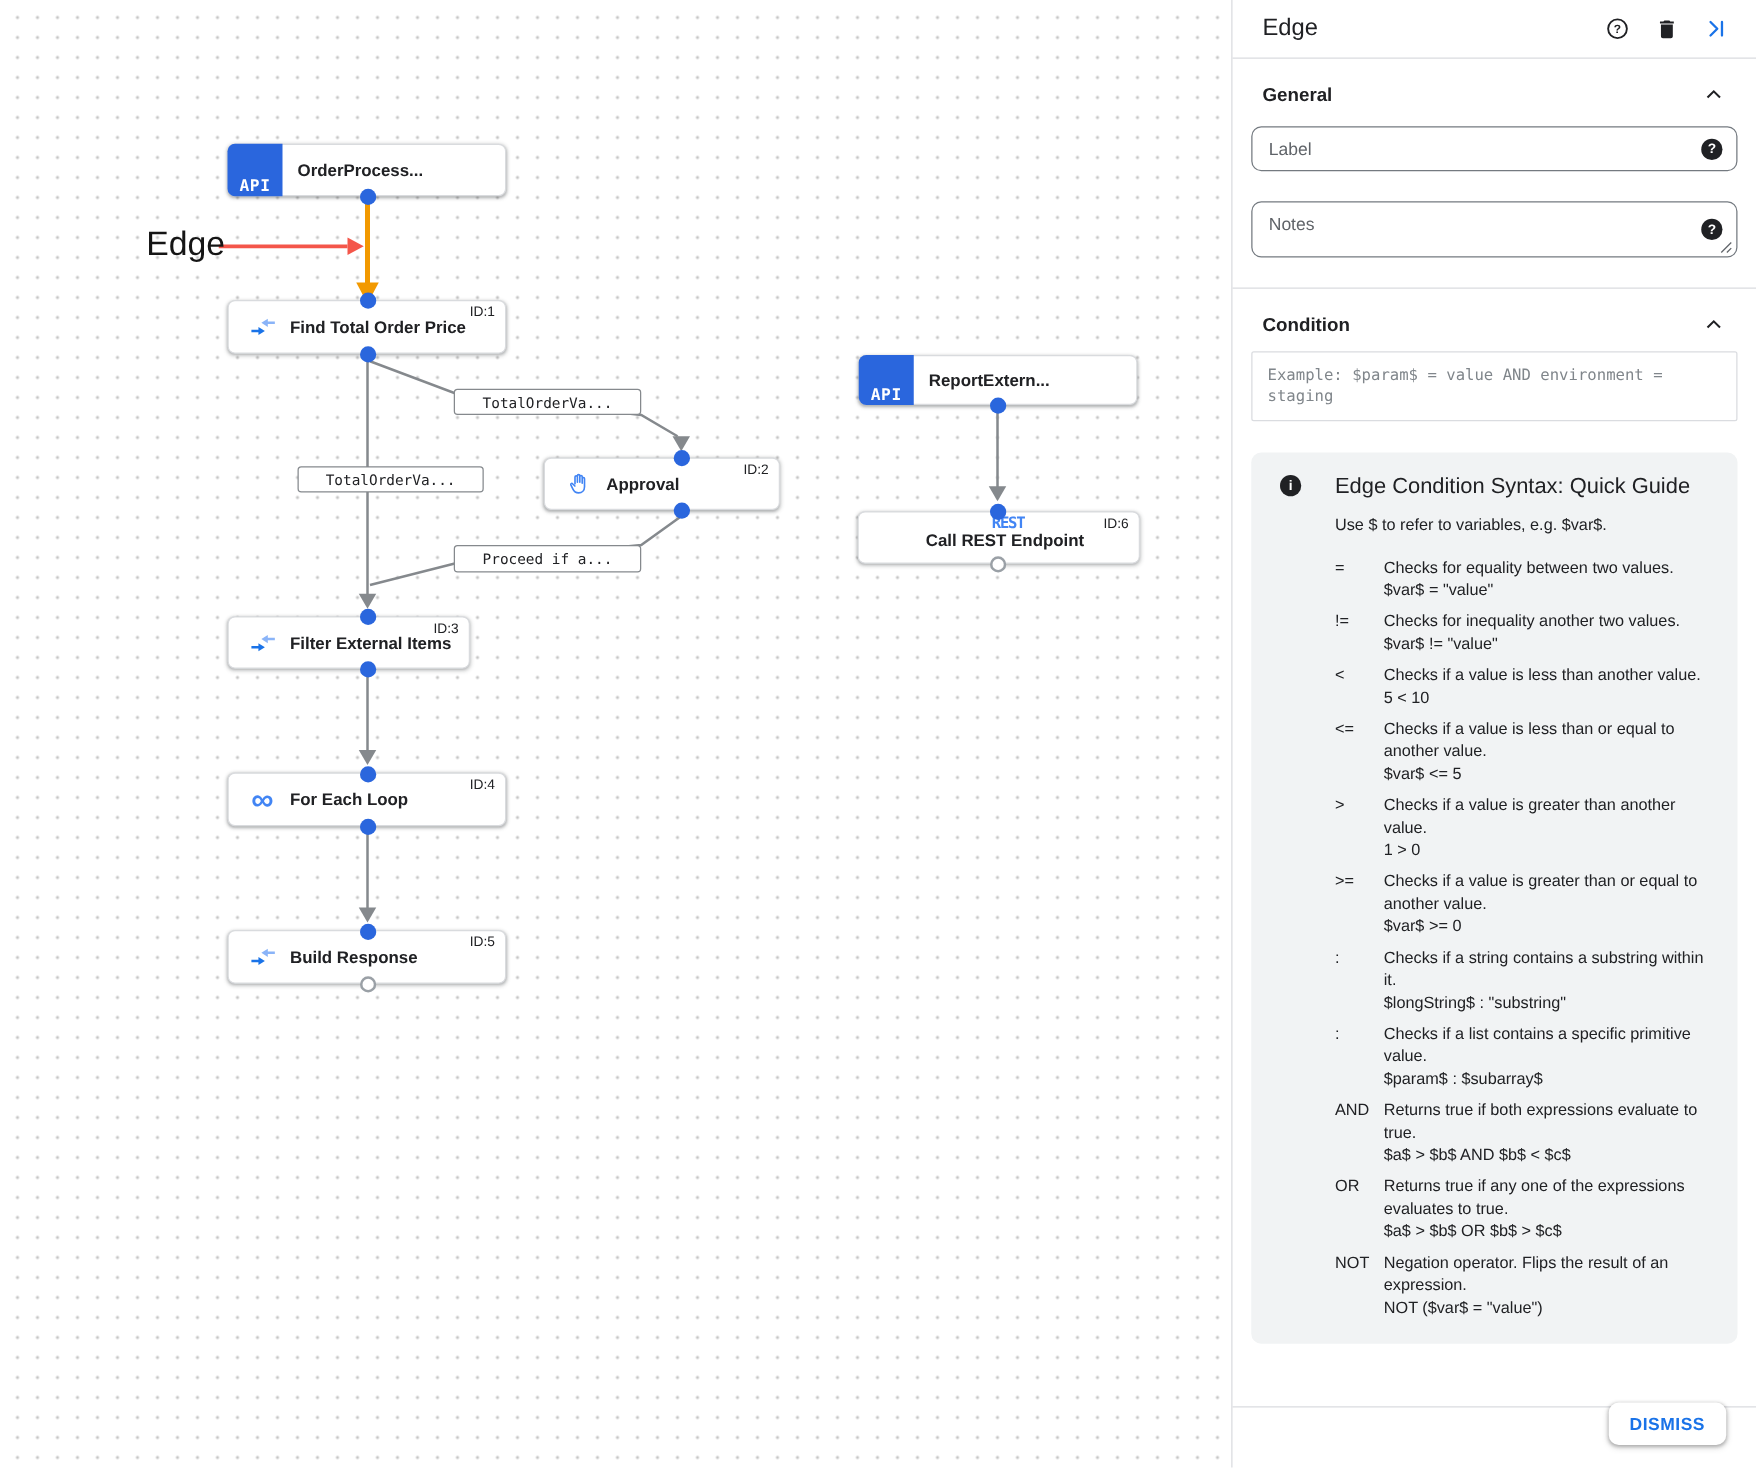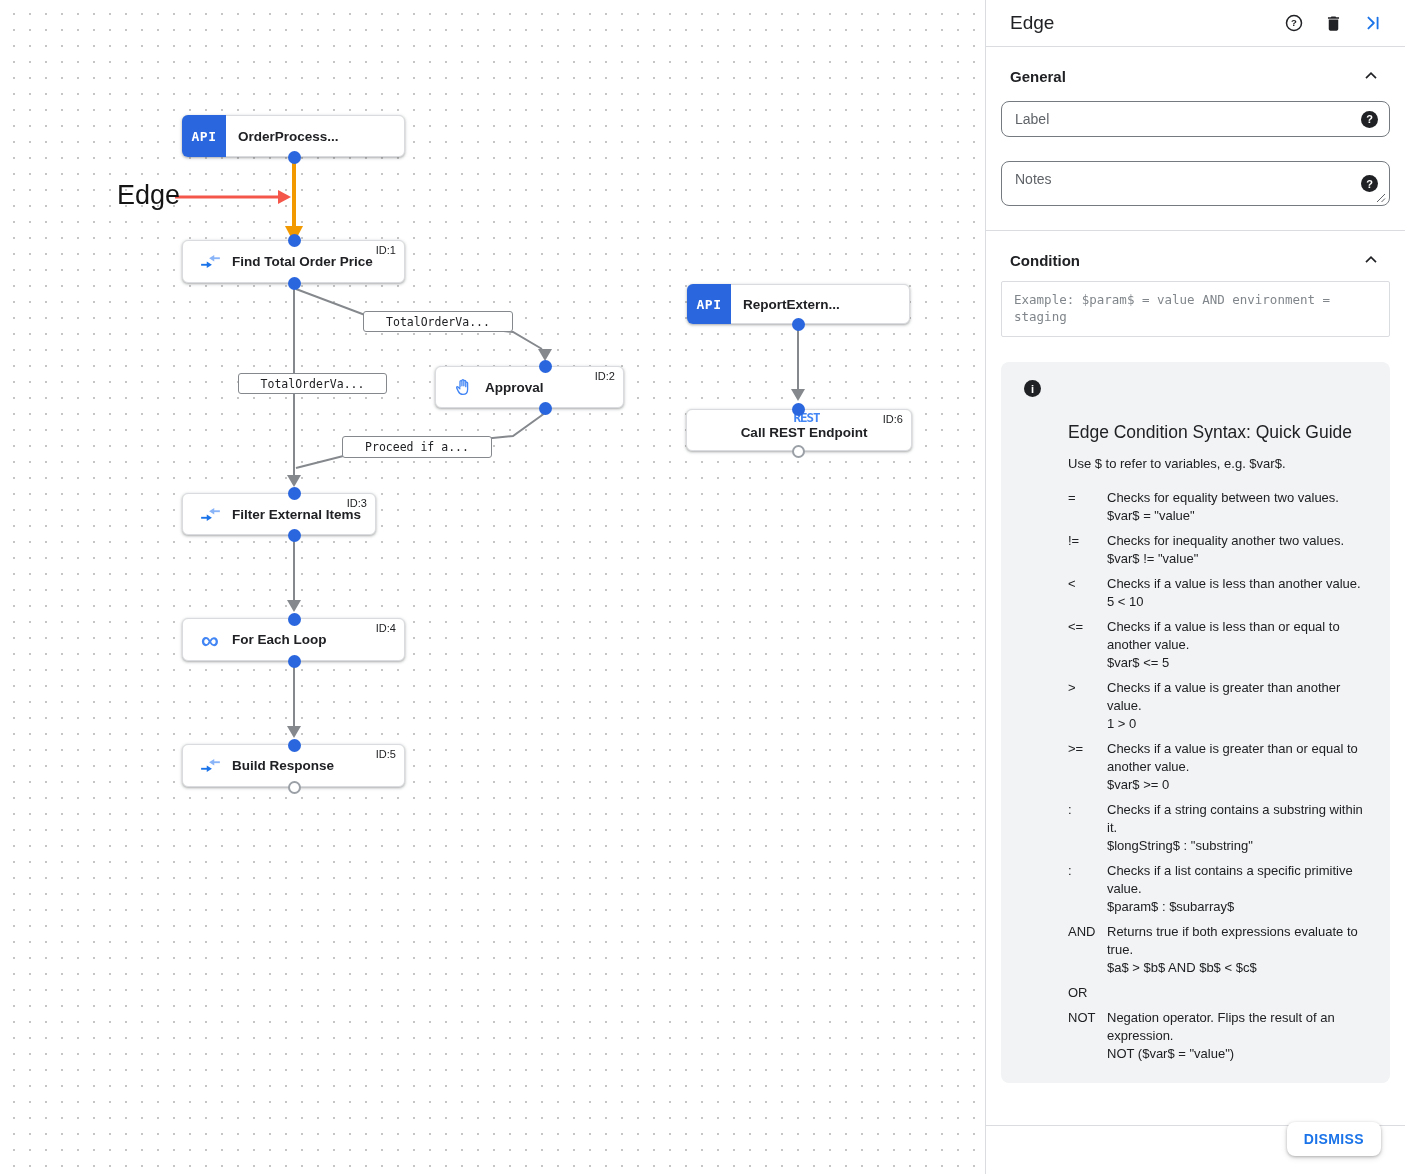--- a/index.html
+++ b/index.html
@@ -12,21 +12,21 @@
     background-image:radial-gradient(#c6c6c6 1.1px, transparent 1.4px);
     background-size:16px 16px; background-position:6px 6px; }
   .edges-svg { position:absolute; left:0; top:0; z-index:1; }
 
   .node { position:absolute; z-index:2; background:#fff; border:1px solid #d9dbde;
     border-radius:6px; display:flex; align-items:center;
     box-shadow:0 1px 2px rgba(60,64,67,.28), 0 1px 3px 1px rgba(60,64,67,.14); }
   .node-title { font-size:13.5px; font-weight:700; color:#202124; margin-left:10px; white-space:nowrap; }
   .node-id { position:absolute; top:3px; right:8px; font-size:11px; color:#202124; font-weight:400; }
   .api-chip { position:absolute; left:-1px; top:-1px; bottom:-1px; width:44px; background:#2a66dd;
-    border-radius:6px 0 0 6px; color:#fff; display:flex; align-items:center; justify-content:center;
+    border-radius:6px 0 0 6px; color:#fff; display:flex; align-items:flex-end; justify-content:center;
     font-family:"DejaVu Sans Mono", monospace; font-size:13px; font-weight:700; letter-spacing:.5px; }
   .api-node .node-title { margin-left:55px; }
   .node-icon { margin-left:15px; display:flex; align-items:center; justify-content:center; width:24px; flex:none; }
   .rest-glyph { font-family:"DejaVu Sans Mono", monospace; font-size:12.5px; font-weight:700;
     color:#4285f4; letter-spacing:-1px; }
   .loop-glyph { font-size:25px; font-weight:600; color:#4285f4; line-height:18px; }
 
   .port { position:absolute; z-index:4; width:13px; height:13px; border-radius:50%; background:#2a66dd; }
   .port.hollow { background:#fff; border:2px solid #9aa0a6; }
 
@@ -67,21 +67,21 @@
   .cond-field textarea { display:block; width:100%; height:54px; border:none; outline:none; resize:none;
     font-family:"DejaVu Sans Mono", monospace; font-size:12.5px; line-height:17px; color:#202124;
     padding:9px 12px; background:transparent; }
   .cond-field textarea::placeholder { color:#80868b; }
 
   .guide { display:flex; gap:27px; margin:25px 15px 0; padding:14px 18px 20px 23px;
     background:#f1f3f4; border-radius:8px; }
   .info-dot { flex:none; width:17px; height:17px; margin-top:4px; border-radius:50%;
     background:#202124; color:#fff; font-size:11px; font-weight:700; font-style:normal;
     display:flex; align-items:center; justify-content:center; }
-  .guide-content { flex:1;margin-top:44px; }
+  .guide-content { flex:1; }
   .guide-title { font-size:17.5px; line-height:24px; font-weight:400; color:#202124; }
   .guide-sub { font-size:13px; line-height:18px; margin-top:11px; }
   .g-row { display:flex; margin-top:7px; font-size:13px; line-height:18px; }
   .g-row.first { margin-top:16px; }
   .g-op { width:39px; flex:none; }
   .g-text { flex:1; }
   .g-desc, .g-ex { display:block; }
 
   .footer-line { position:absolute; left:0; right:0; bottom:48px; border-top:1px solid #dadce0; }
   .dismiss-btn { position:absolute; right:24px; bottom:18px; background:#fff; border:none;
@@ -203,21 +203,21 @@
     <div class="node-title">Call REST Endpoint</div>
     <span class="node-id">ID:6</span>
   </div>
 
   <div class="edge-label" style="left:363px;top:311px;width:150px;height:21px;">
       <span>TotalOrderVa...</span>
     </div>
   <div class="edge-label" style="left:238px;top:373px;width:149px;height:21px;">
       <span>TotalOrderVa...</span>
     </div>
-  <div class="edge-label" style="left:342px;top:436px;width:150px;height:22px;">
+  <div class="edge-label" style="left:363px;top:436px;width:150px;height:22px;">
       <span>Proceed if a...</span>
     </div>
 
   <div class="port" style="left:288px;top:151px;"></div>
   <div class="port" style="left:288px;top:234px;"></div>
   <div class="port" style="left:288px;top:277px;"></div>
   <div class="port" style="left:539px;top:360px;"></div>
   <div class="port" style="left:539px;top:402px;"></div>
   <div class="port" style="left:288px;top:487px;"></div>
   <div class="port" style="left:288px;top:529px;"></div>
@@ -353,20 +353,24 @@
       </div>
       <div class="g-row">
         <span class="g-op">AND</span>
         <span class="g-text">
             <span class="g-desc">Returns true if both expressions evaluate to true.</span>
             <span class="g-ex">$a$ &gt; $b$ AND $b$ &lt; $c$</span>
           </span>
       </div>
       <div class="g-row">
         <span class="g-op">OR</span>
+        <span class="g-text">
+            <span class="g-desc">Returns true if any one of the expressions evaluates to true.</span>
+            <span class="g-ex">$a$ &gt; $b$ OR $b$ &gt; $c$</span>
+          </span>
       </div>
       <div class="g-row">
         <span class="g-op">NOT</span>
         <span class="g-text">
             <span class="g-desc">Negation operator. Flips the result of an expression.</span>
             <span class="g-ex">NOT ($var$ = "value")</span>
           </span>
       </div>
     </div>
   </div>

